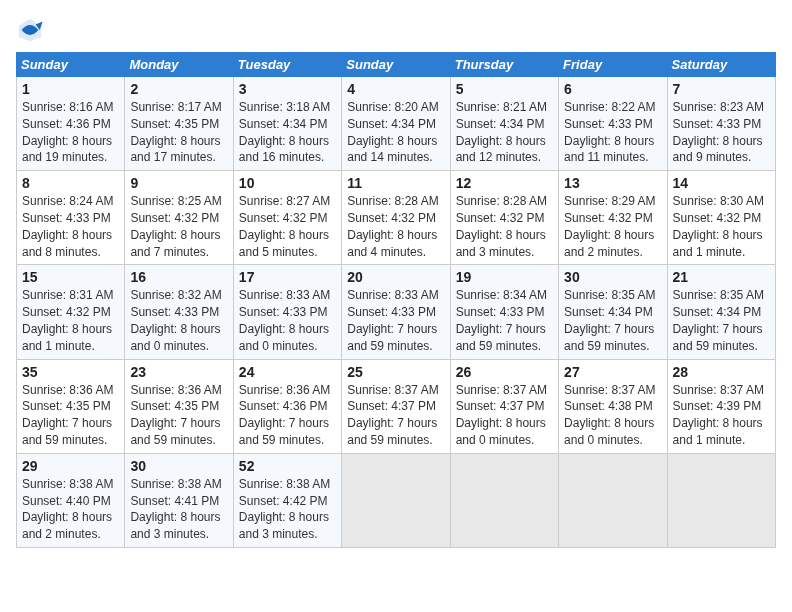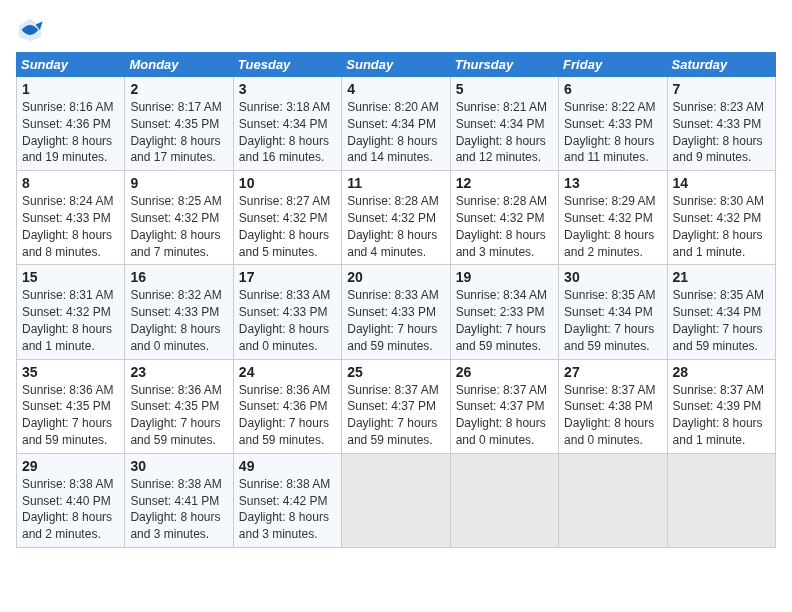--- a/index.html
+++ b/index.html
@@ -220,21 +220,21 @@
         </td>
         <td>
           <span class="day-number">20</span>
           <div class="day-info">Sunrise: 8:33 AM
 Sunset: 4:33 PM
 Daylight: 7 hours and 59 minutes.</div>
         </td>
         <td>
           <span class="day-number">19</span>
           <div class="day-info">Sunrise: 8:34 AM
-Sunset: 2:33 PM
+Sunset: 4:33 PM
 Daylight: 7 hours and 59 minutes.</div>
         </td>
         <td>
           <span class="day-number">30</span>
           <div class="day-info">Sunrise: 8:35 AM
 Sunset: 4:34 PM
 Daylight: 7 hours and 59 minutes.</div>
         </td>
         <td>
           <span class="day-number">21</span>
@@ -294,21 +294,21 @@
 Sunset: 4:40 PM
 Daylight: 8 hours and 2 minutes.</div>
         </td>
         <td>
           <span class="day-number">30</span>
           <div class="day-info">Sunrise: 8:38 AM
 Sunset: 4:41 PM
 Daylight: 8 hours and 3 minutes.</div>
         </td>
         <td>
-          <span class="day-number">49</span>
+          <span class="day-number">52</span>
           <div class="day-info">Sunrise: 8:38 AM
 Sunset: 4:42 PM
 Daylight: 8 hours and 3 minutes.</div>
         </td>
         <td class="empty"></td>
         <td class="empty"></td>
         <td class="empty"></td>
         <td class="empty"></td>
       </tr>
     </tbody>

